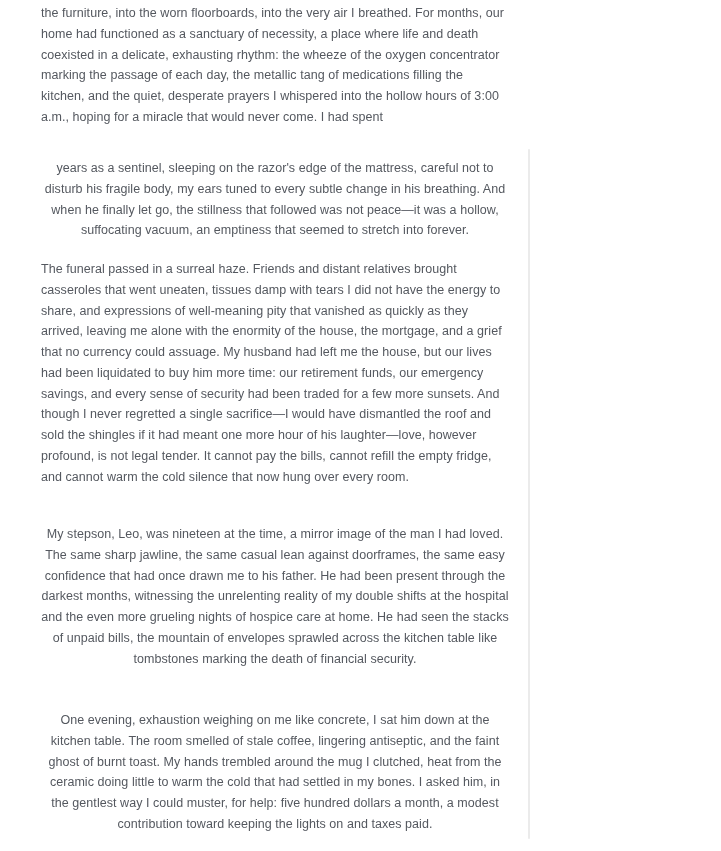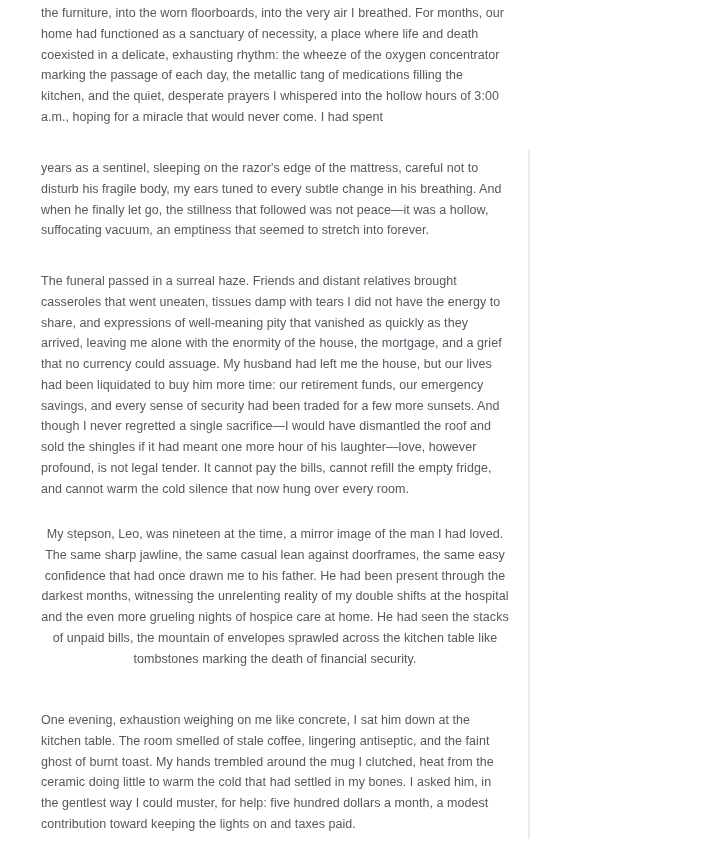--- a/index.html
+++ b/index.html
@@ -28,24 +28,24 @@
     width: 468px;
     margin: 0;
     font-size: 12.5px;
     line-height: 20.75px;
     letter-spacing: 0.05px;
     color: #54585f;
     text-align: left;
     white-space: normal;
   }
   .para-1 { top: 3px; }
-  .para-2 { top: 158px; }
-  .para-3 { top: 259px; margin-top: 12px; }
+  .para-2 { top: 158px; text-align: center; }
+  .para-3 { top: 259px; }
   .para-4 { top: 524px; text-align: center; }
-  .para-5 { top: 710px; }
+  .para-5 { top: 710px; text-align: center; }
   .scrollbar-thumb {
     position: absolute;
     left: 528px;
     top: 149px;
     width: 2px;
     height: 690px;
     background: #ebebeb;
     border-radius: 1px;
   }
 </style>

